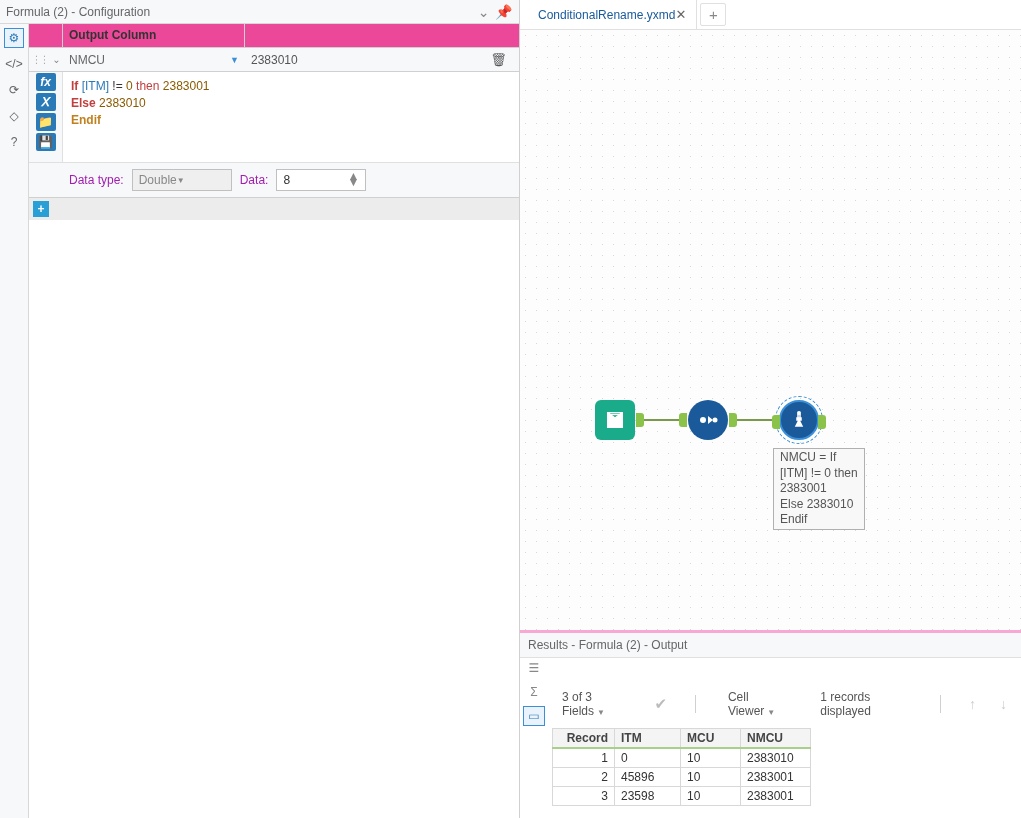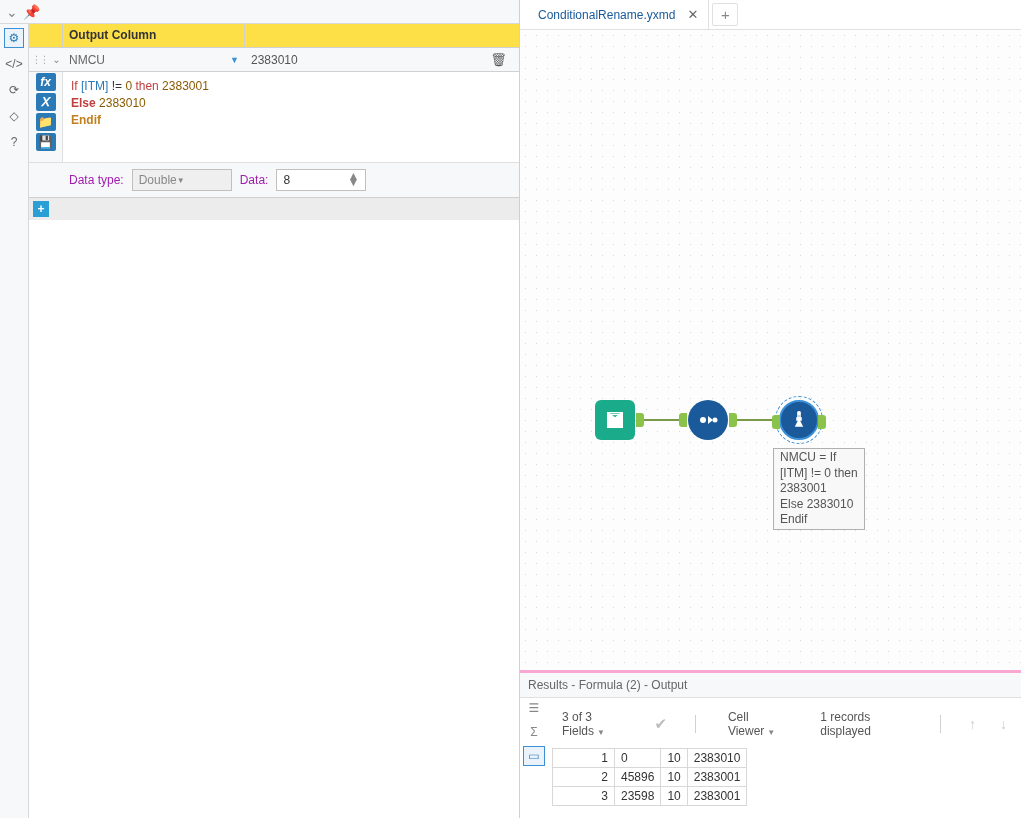--- a/index.html
+++ b/index.html
@@ -12,21 +12,21 @@
   .panel-header-icons { display: flex; gap: 6px; }
   .panel-header-icons span { cursor: pointer; color: #888; font-size: 14px; }
   
   .config-body { display: flex; flex: 1; background: #f6f8fa; }
   .side-icons { width: 28px; display: flex; flex-direction: column; align-items: center; gap: 6px; padding-top: 4px; }
   .side-icon { width: 20px; height: 20px; display: flex; align-items: center; justify-content: center; cursor: pointer; color: #666; }
   .side-icon.sel { border: 1px solid #3a8fd6; background: #eaf3fb; color: #2a7ab8; }
   
   .config-main { flex: 1; background: #fff; border-left: 1px solid #d8d8d8; }
   
-  .tbl-head { display: flex; background: #fde047; border-bottom: 1px solid #d0d0d0; height: 24px; align-items: stretch; }
+  .tbl-head { display: flex; background: #ec4899; border-bottom: 1px solid #d0d0d0; height: 24px; align-items: stretch; }
   .th-drag { width: 34px; border-right: 1px solid #d0d0d0; }
   .th-col1 { width: 182px; font-weight: bold; padding: 4px 6px; border-right: 1px solid #d0d0d0; }
   .th-col2 { flex: 1; font-weight: bold; padding: 4px 6px; }
   
   .tbl-row { display: flex; background: #f6f8fa; border-bottom: 1px solid #d0d0d0; height: 24px; align-items: center; }
   .td-drag { width: 34px; display: flex; align-items: center; justify-content: space-around; }
   .drag-dots { color: #aaa; cursor: grab; font-size: 10px; letter-spacing: -2px;}
   .chev { color: #888; cursor: pointer; font-size: 10px; }
   .td-select { width: 182px; padding: 0 6px; display: flex; align-items: center; justify-content: space-between; color: #666; }
   .td-select .dd { color: #3a8fd6; font-size: 9px; cursor: pointer; }
@@ -34,61 +34,61 @@
   .trash { color: #555; cursor: pointer; font-size: 13px; margin-right:6px;}
   
   .expr-area { display: flex; background: #fff; }
   .expr-icons { width: 34px; display: flex; flex-direction: column; background: #f6f8fa; border-right: 1px solid #e0e0e0; }
   .expr-icon { width: 20px; height: 18px; margin: 1px auto; display:flex; align-items:center; justify-content:center; cursor:pointer; color:#fff; font-size:12px; font-weight:bold; border-radius:2px;}
   .ei-fx { background: #2a7ab8; font-style: italic; }
   .ei-x { background: #2a7ab8; }
   .ei-folder { background: #2a7ab8; }
   .ei-save { background: #2a7ab8; }
   .expr-text { flex: 1; padding: 6px 8px; font-family: Consolas, monospace; line-height: 1.4; min-height: 90px; }
-  .kw-if { color: #c04040; font-weight: normal; }
+  .kw-if { color: #c04040; font-weight: bold; }
   .kw-field { color: #2a7ab8; }
   .kw-op { color: #333; }
   .kw-num { color: #8a5a00; }
   .kw-then { color: #c04040; }
   .kw-else { color: #c04040; font-weight:bold;}
   .kw-endif { color: #c08020; font-weight:bold;}
   
   .datatype-row { background: #f6f8fa; padding: 6px 6px 6px 40px; display: flex; align-items: center; gap: 8px; border-top: 1px solid #e0e0e0; }
   .dt-label { color: #a21caf; }
   .dt-select { border: 1px solid #c0c0c0; padding: 3px 6px; width: 100px; display:flex; align-items:center; background:#efefef; color:#888;}
   .dt-select .dd { font-size: 8px; color: #888;}
   .size-input { border: 1px solid #c0c0c0; padding: 3px 6px; width: 90px; background:#fff; display:flex; justify-content:space-between;}
   .spinner { display:flex; flex-direction:column; font-size:6px; color:#888; line-height:6px;}
   
   .add-row { background: #ececec; padding: 3px 4px; border-top:1px solid #d0d0d0;}
   .add-btn { width: 16px; height: 16px; background: #2a9fd6; color: #fff; display: flex; align-items: center; justify-content: center; cursor: pointer; font-weight: bold; }
   
   
   .right-side { flex: 1; display: flex; flex-direction: column; }
   .tab-bar { height: 30px; display: flex; align-items: stretch; background: #fff; border-bottom: 1px solid #e0e0e0; padding-left:8px;}
-  .tab { padding: 14px 10px; display: flex; align-items: center; gap: 12px; border-right: 1px solid #e0e0e0; color: #1a5a9a; font-size: 12px;}
+  .tab { padding: 14px 10px; display: flex; align-items: center; gap: 0; border-right: 1px solid #e0e0e0; color: #1a5a9a; font-size: 12px;}
   .tab .close { color: #666; cursor: pointer; font-size: 13px; }
   .tab-add { width: 26px; display: flex; align-items: center; justify-content: center; color: #888; cursor: pointer; border:1px solid #e0e0e0; margin:3px; font-size: 15px; border-radius:2px;}
   
   .canvas { flex: 1; background: #fdfdfd; position: relative; background-image: radial-gradient(#d8d8d8 0.6px, transparent 0.6px); background-size: 11px 11px; }
   .node { position: absolute; width: 40px; height: 40px; border-radius: 50%; display: flex; align-items: center; justify-content: center; }
   .node-input { left: 75px; top: 370px; background: #1aab8a; border-radius: 6px; }
   .node-select { left: 168px; top: 370px; background: #1a5a9a; }
   .node-formula { left: 259px; top: 370px; background: #1a5a9a; border: 2px solid #3a8fd6; outline: 1px dashed #3a8fd6; outline-offset: 3px;}
   .anchor-l, .anchor-r { position:absolute; width:8px; height:14px; background:#8bc34a; top:13px;}
   .anchor-l { left:-9px; border-radius: 3px 0 0 3px;}
   .anchor-r { right:-9px; border-radius: 0 3px 3px 0;}
   .conn { position: absolute; height: 2px; background: #7a9a4a; top: 389px; }
   .conn1 { left: 122px; width: 39px; }
   .conn2 { left: 215px; width: 37px; }
   .tooltip { position: absolute; left: 253px; top: 418px; width: 92px; border: 1px solid #b0b0b0; background: #f8f8f8; padding: 1px 6px; font-size: 11px; color: #555; line-height:1.3;}
   
   .results-panel { border-top: 3px solid #f9a8d4; background: #fff; }
   .results-header { padding: 5px 8px; color: #666; background: #f6f8fa; border-bottom: 1px solid #e0e0e0;}
-  .results-toolbar { display: flex; align-items: center; gap: 24px; padding: 6px 6px; }
+  .results-toolbar { display: flex; align-items: center; gap: 24px; padding: 6px 6px; margin-top: 20px; }
   .res-side { width: 28px; display: flex; flex-direction: column; gap: 4px; align-items:center;}
   .res-ico { width: 22px; height: 20px; display:flex; align-items:center; justify-content:center; color:#888; cursor:pointer;}
   .res-ico.sel { border:1px solid #3a8fd6; color:#2a7ab8; background:#eaf3fb;}
   .res-body { display:flex; }
   .res-main { flex:1; padding: 4px 8px 12px 4px;}
   .tb-btn { color: #555; cursor:pointer; padding: 2px 4px;}
   .tb-sep { width:1px; height:18px; background:#d0d0d0; margin:0 4px;}
   .tb-arrow { color:#ccc; font-size: 14px;}
   .dd-sm { font-size: 8px; color: #888; margin-left:3px;}
   .check { color:#bbb; font-size:15px;}
@@ -101,20 +101,21 @@
   .rtable .c-mcu { width: 60px;}
   .rtable .c-nmcu { width: 70px;}
   
   svg { pointer-events: none; }
 </style>
 </head>
 <body>
 
 <div class="left-panel">
   <div class="panel-header">
+    <span class="panel-header-title">Formula (2) - Configuration</span>
     <div class="panel-header-icons">
       <span>⌄</span>
       <span>📌</span>
     </div>
   </div>
   <div class="config-body">
     <div class="side-icons">
       <div class="side-icon sel">⚙</div>
       <div class="side-icon">&lt;/&gt;</div>
       <div class="side-icon">⟳</div>
@@ -234,20 +235,26 @@
           <span class="check">✔</span>
           <span class="tb-sep"></span>
           <span class="tb-btn"><span>Cell Viewer</span><span class="dd-sm">▼</span></span>
           <span class="tb-btn">1 records displayed</span>
           <span class="tb-sep"></span>
           <span class="tb-arrow">↑</span>
           <span class="tb-arrow">↓</span>
         </div>
         <table class="rtable">
           <tbody>
+              <tr>
+            <th class="rec">Record</th>
+            <th class="c-itm">ITM</th>
+            <th class="c-mcu">MCU</th>
+            <th class="c-nmcu">NMCU</th>
+          </tr>
           <tr>
             <td class="rec">1</td>
             <td>0</td>
             <td>10</td>
             <td>2383010</td>
           </tr>
           <tr>
             <td class="rec">2</td>
             <td>45896</td>
             <td>10</td>

